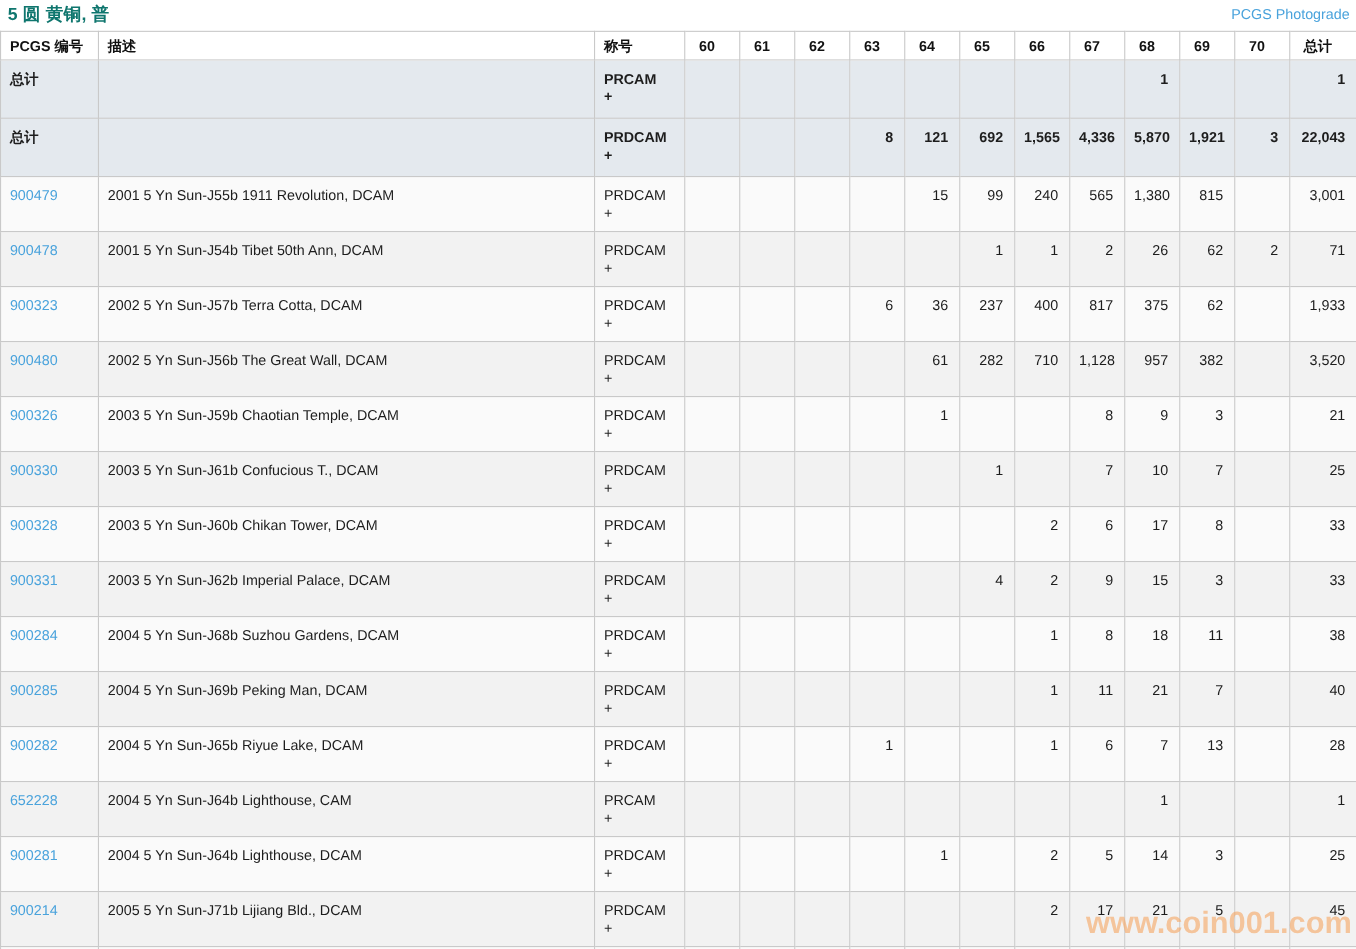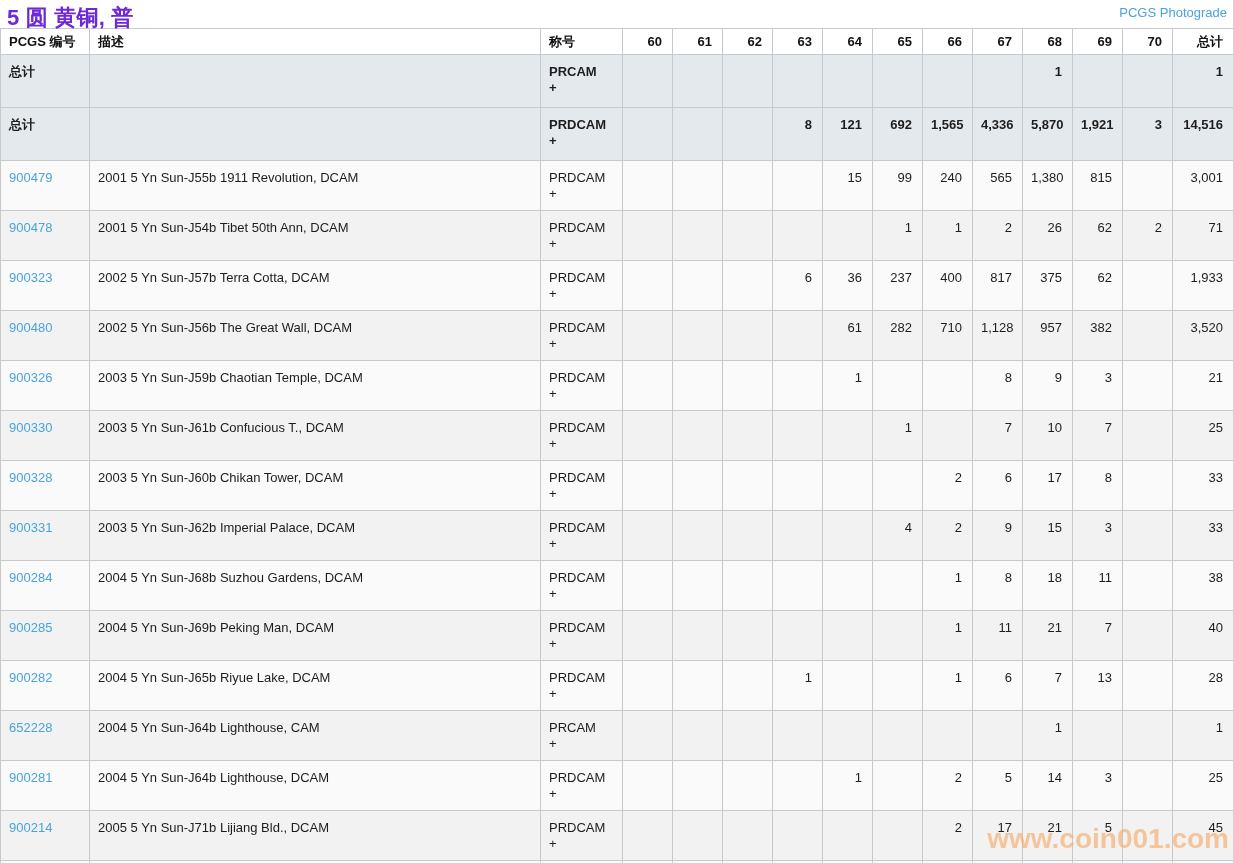--- a/index.html
+++ b/index.html
@@ -12,23 +12,23 @@
     background: #fff;
   }
   .topbar {
     display: flex;
     justify-content: space-between;
     align-items: flex-start;
     height: 28px;
     padding: 3px 6px 0 7px;
   }
   .title {
-    font-size: 22px;
+    font-size: 16px;
     font-weight: bold;
-    color: #6d28d9;
+    color: #0f766e;
     letter-spacing: 0.2px;
   }
   .photograde {
     font-size: 13px;
     color: var(--accent, #4aa3dc);
     text-decoration: none;
     margin-top: 2px;
   }
   table.pop {
     width: 1233px;
@@ -38,21 +38,21 @@
     color: #1d1d1d;
   }
   .pop th, .pop td {
     border: 1px solid #c9c9c9;
     vertical-align: top;
     line-height: 16px;
     overflow: hidden;
   }
   .pop thead th {
     height: 25px;
-    padding: 5px 10px 4px 8px;
+    padding: 5px 22px 4px 8px;
     font-weight: bold;
     color: #111;
     background: #fff;
     white-space: nowrap;
   }
   .pop th.left { text-align: left; }
   .pop th.num { text-align: right; }
   .pop td { padding: 9px 10px 4px 8px; }
   .pop td.num { text-align: right; }
   .pop tr.total-row { background: var(--total-bg, #e4e9ee); }
@@ -152,21 +152,21 @@
           <td class="num"></td>
           <td class="num"></td>
           <td class="num">8</td>
           <td class="num">121</td>
           <td class="num">692</td>
           <td class="num">1,565</td>
           <td class="num">4,336</td>
           <td class="num">5,870</td>
           <td class="num">1,921</td>
           <td class="num">3</td>
-          <td class="num">14,516</td>
+          <td class="num">22,043</td>
         </tr>
         <tr class="data-row light">
           <td><a class="pcgs-link" href="#">900479</a></td>
           <td>2001 5 Yn Sun-J55b 1911 Revolution, DCAM</td>
           <td class="desig">PRDCAM
 +</td>
           <td class="num"></td>
           <td class="num"></td>
           <td class="num"></td>
           <td class="num"></td>

